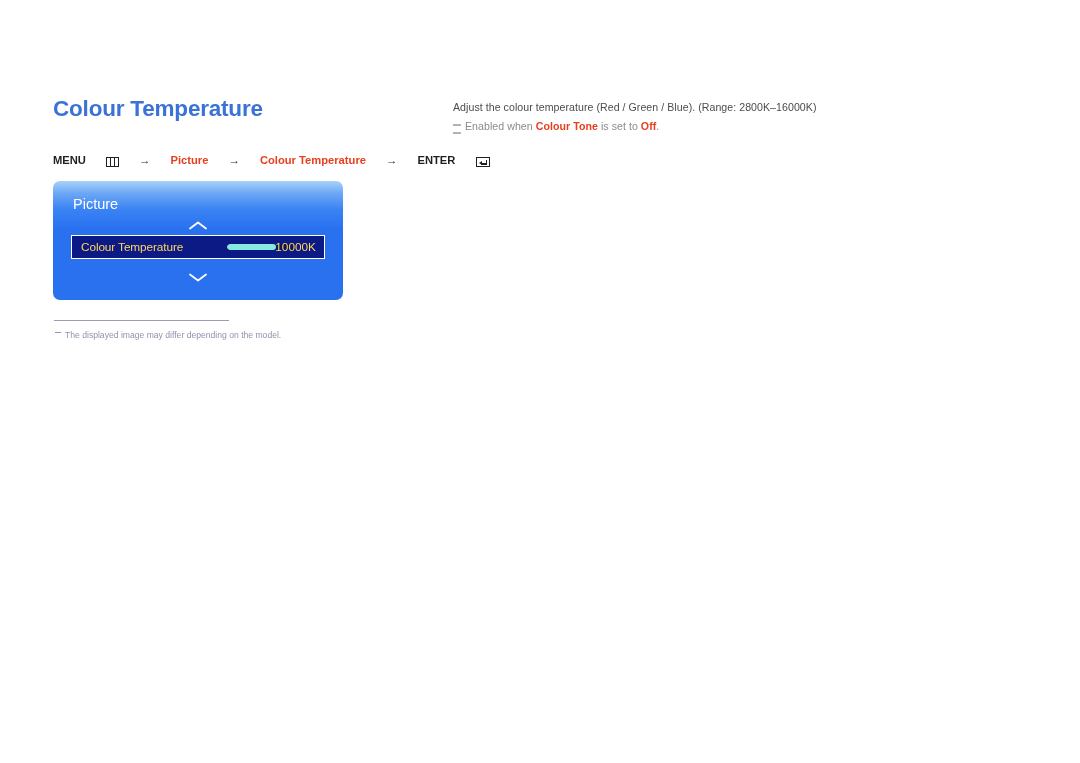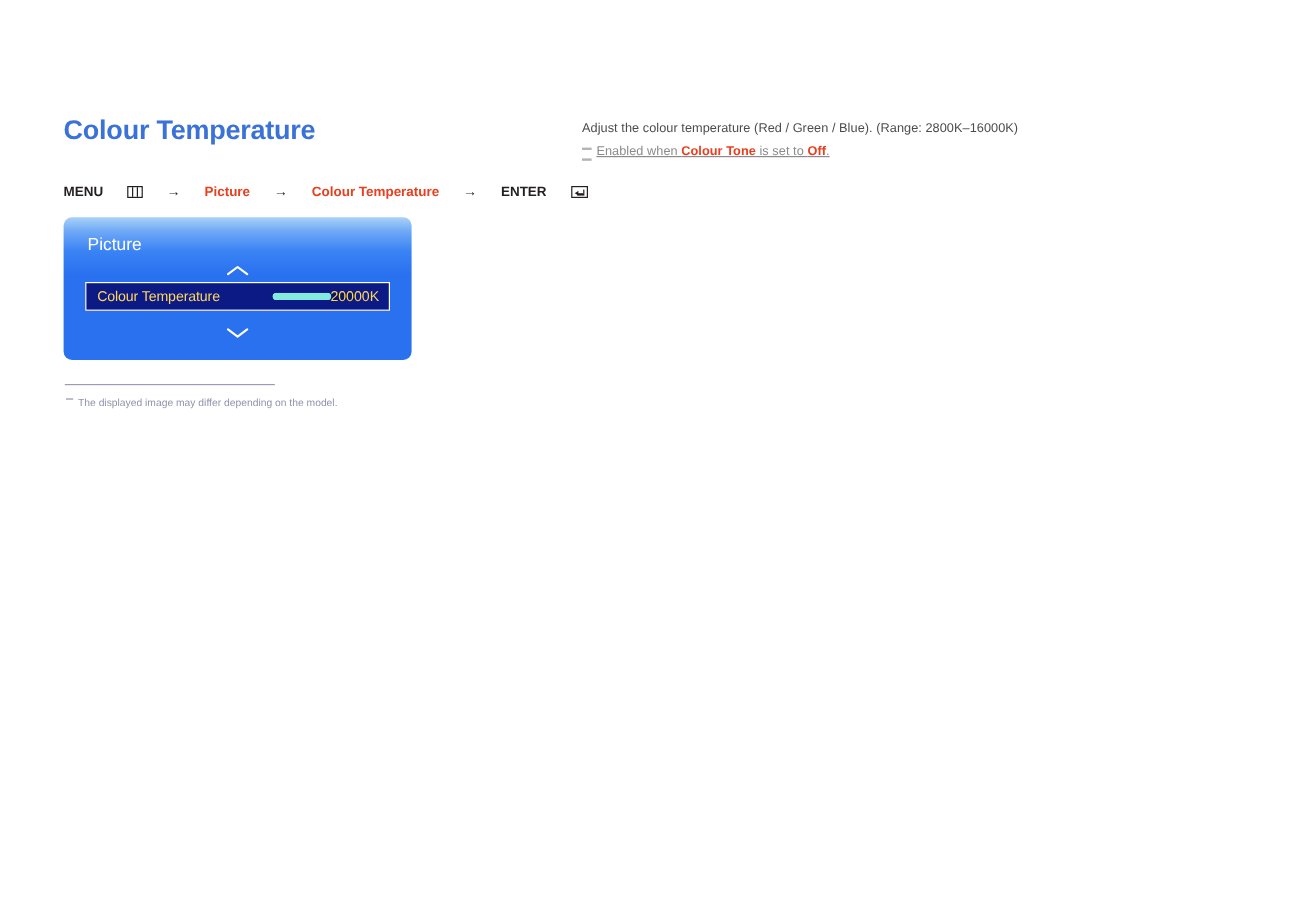--- a/index.html
+++ b/index.html
@@ -45,21 +45,21 @@
   .breadcrumb {
     position: absolute;
     left: 0;
     top: 57px;
     font-size: 11.2px;
     font-weight: bold;
     color: #231f20;
     white-space: nowrap;
     line-height: 14px;
     display: flex;
-    align-items: center;
+    align-items: flex-end;
     gap: 16px;
   }
   .crumb-plain { color: #231f20; }
   .crumb-accent { color: #e8401f; }
   .crumb-arrow {
     color: #231f20;
     font-weight: normal;
     padding: 0 4px;
     font-size: 11.5px;
   }
@@ -235,38 +235,36 @@
     position: relative;
     top: -3px;
   }
 
   
   .right-col {
     position: absolute;
     left: 453px;
     top: 100px;
     width: 420px;
-    margin-left: 32px;
   }
   .desc-line {
     font-size: 10.6px;
     color: #4c4c4c;
     line-height: 15.5px;
     white-space: nowrap;
     letter-spacing: 0.05px;
   }
   .note-line {
     font-size: 10.6px;
     color: #8b8b8b;
     line-height: 20px;
     white-space: nowrap;
     letter-spacing: 0.05px;
     display: flex;
     align-items: baseline;
-    text-decoration: underline;
   }
   .note-dash {
     display: inline-block;
     width: 8px;
     height: 2px;
     background: #b4b4b4;
     margin-right: 4px;
     position: relative;
     top: -3.5px;
     flex: none;
@@ -309,21 +307,21 @@
         <svg width="20" height="11" viewBox="0 0 20 11">
           <path d="M2 8.5 L10 2.5 L18 8.5" fill="none" stroke="#ffffff" stroke-width="1.8" stroke-linecap="round" stroke-linejoin="round"></path>
         </svg>
       </div>
 
       <div class="osd-row">
         <span class="osd-row-label">Colour Temperature</span>
         <span class="osd-slider">
           <span class="osd-slider-fill" style="width: 70%;"></span>
         </span>
-        <span class="osd-row-value">20000K</span>
+        <span class="osd-row-value">10000K</span>
       </div>
 
       <div class="chev chev-down">
         <svg width="20" height="11" viewBox="0 0 20 11">
           <path d="M2 2.5 L10 8.5 L18 2.5" fill="none" stroke="#ffffff" stroke-width="1.8" stroke-linecap="round" stroke-linejoin="round"></path>
         </svg>
       </div>
     </div>
 
     <div class="footnote-rule"></div>

